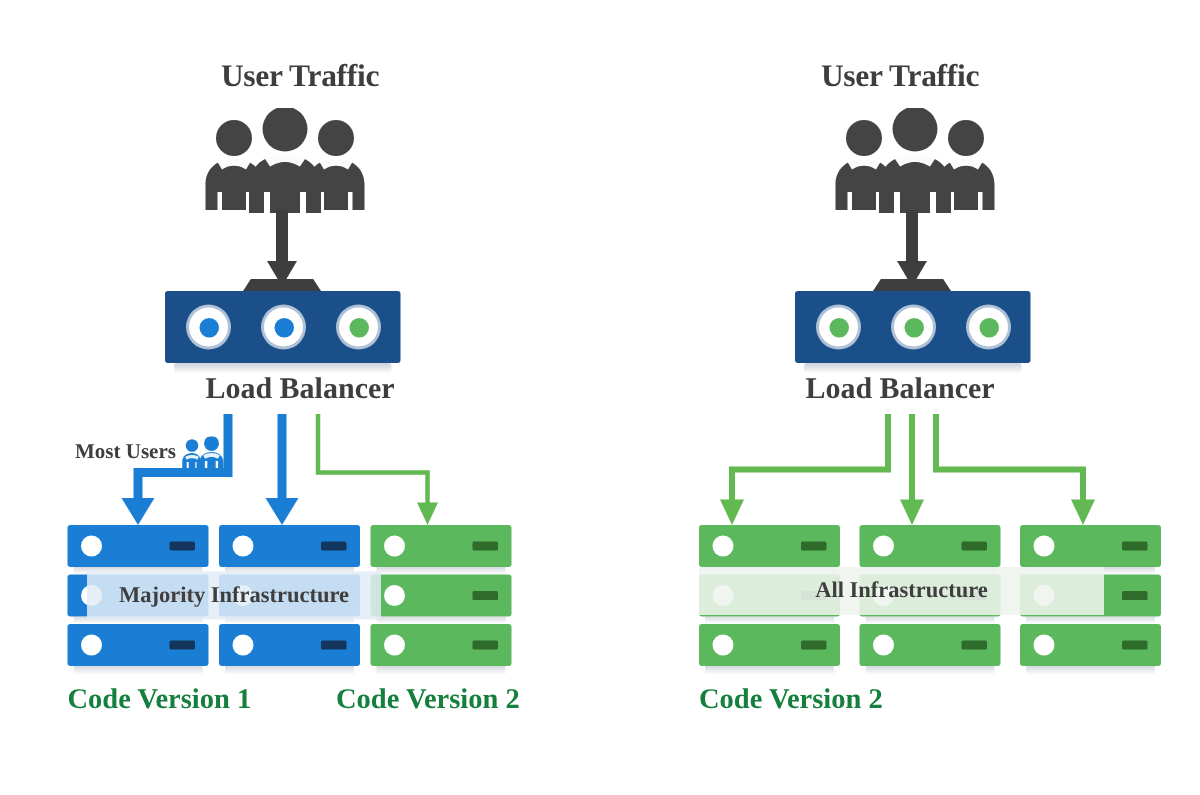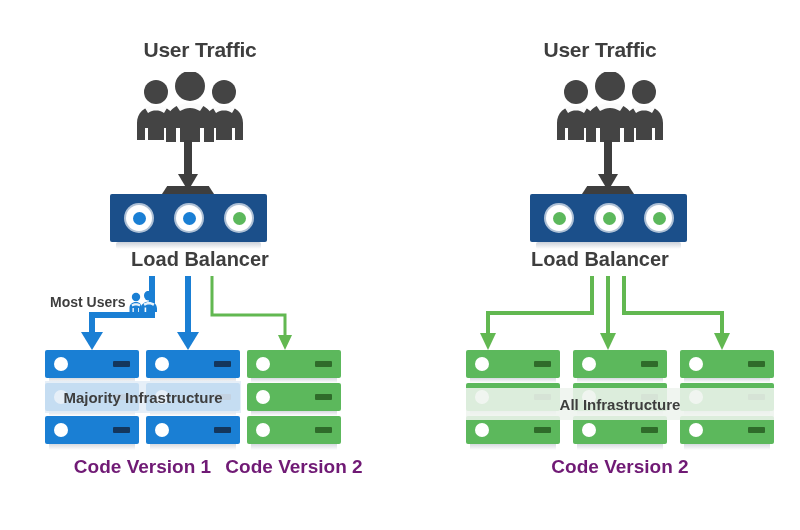--- a/index.html
+++ b/index.html
@@ -4,21 +4,21 @@
 <style>
   html,body{margin:0;padding:0;}
   body{
     width:800px;height:530px;
     background:#ffffff;
     font-family:"Liberation Sans", sans-serif;
     overflow:hidden;
     position:relative;
   }
   .stage{position:absolute;inset:0;}
-  .panel{position:absolute;top:0;height:530px;width:400px;}
+  .panel{position:absolute;top:0;height:530px;width:400px;font-family:Liberation Serif, serif;}
   #panel-left{left:0;}
   #panel-right{left:400px;}
 
   .title{
     position:absolute;
     width:100%;
     text-align:center;
     font-size:21px;
     font-weight:700;
     color:#3e3e3e;
@@ -31,23 +31,22 @@
     text-align:center;
     font-size:20px;
     font-weight:700;
     color:#3e3e3e;
     white-space:nowrap;
   }
   .version-label{
     position:absolute;
     font-size:19px;
     font-weight:700;
-    color:#701a75;
-    white-space:nowrap;
-    text-align:center;
+    color:#15803d;
+    white-space:nowrap;
   }
 
   
   .people{position:absolute;}
   .people svg{display:block;}
 
   
   .lb{
     position:absolute;
     background:#1b4f8a;
@@ -250,21 +249,21 @@
         <div class="slot" style="right:9px;top:11px;width:17px;height:6px;background:#2f6b2a;"></div>
       </div>
       <div class="unit-shadow" style="left:4px;top:61px;width:86px;height:5px;"></div>
       <div class="server-unit" style="left:0;top:66px;width:94px;height:28px;background:#5cb85c;">
         <div class="disc" style="left:9px;top:7px;width:14px;height:14px;"></div>
         <div class="slot" style="right:9px;top:11px;width:17px;height:6px;background:#2f6b2a;"></div>
       </div>
       <div class="unit-shadow" style="left:4px;top:94px;width:86px;height:6px;"></div>
     </div>
 
-    <div class="infra-band" style="left:45px;top:381px;width:196px;height:32px;background:rgba(226,236,247,0.86);">
+    <div class="infra-band" style="left:58px;top:381px;width:196px;height:32px;background:rgba(226,236,247,0.86);">
       <span class="band-text">Majority Infrastructure</span>
     </div>
 
     <div class="version-label" style="left:45px;top:456px;width:195px;">Code Version 1</div>
     <div class="version-label" style="left:224px;top:456px;width:140px;">Code Version 2</div>
   </div>
 
   <div class="panel" id="panel-right">
 
     <div class="title" style="top:38px;">User Traffic</div>
@@ -368,20 +367,20 @@
         <div class="slot" style="right:9px;top:11px;width:17px;height:6px;background:#2f6b2a;"></div>
       </div>
       <div class="unit-shadow" style="left:4px;top:61px;width:86px;height:5px;"></div>
       <div class="server-unit" style="left:0;top:66px;width:94px;height:28px;background:#5cb85c;">
         <div class="disc" style="left:9px;top:7px;width:14px;height:14px;"></div>
         <div class="slot" style="right:9px;top:11px;width:17px;height:6px;background:#2f6b2a;"></div>
       </div>
       <div class="unit-shadow" style="left:4px;top:94px;width:86px;height:6px;"></div>
     </div>
 
-    <div class="infra-band" style="left:66px;top:388px;width:308px;height:32px;background:rgba(238,244,238,0.88);text-align:right;">
+    <div class="infra-band" style="left:66px;top:378px;width:270px;height:32px;background:rgba(238,244,238,0.88);text-align:right;">
       <span class="band-text">All Infrastructure</span>
     </div>
 
     <div class="version-label" style="left:66px;top:456px;width:308px;">Code Version 2</div>
   </div>
 
 </div>
 
 </body></html>

